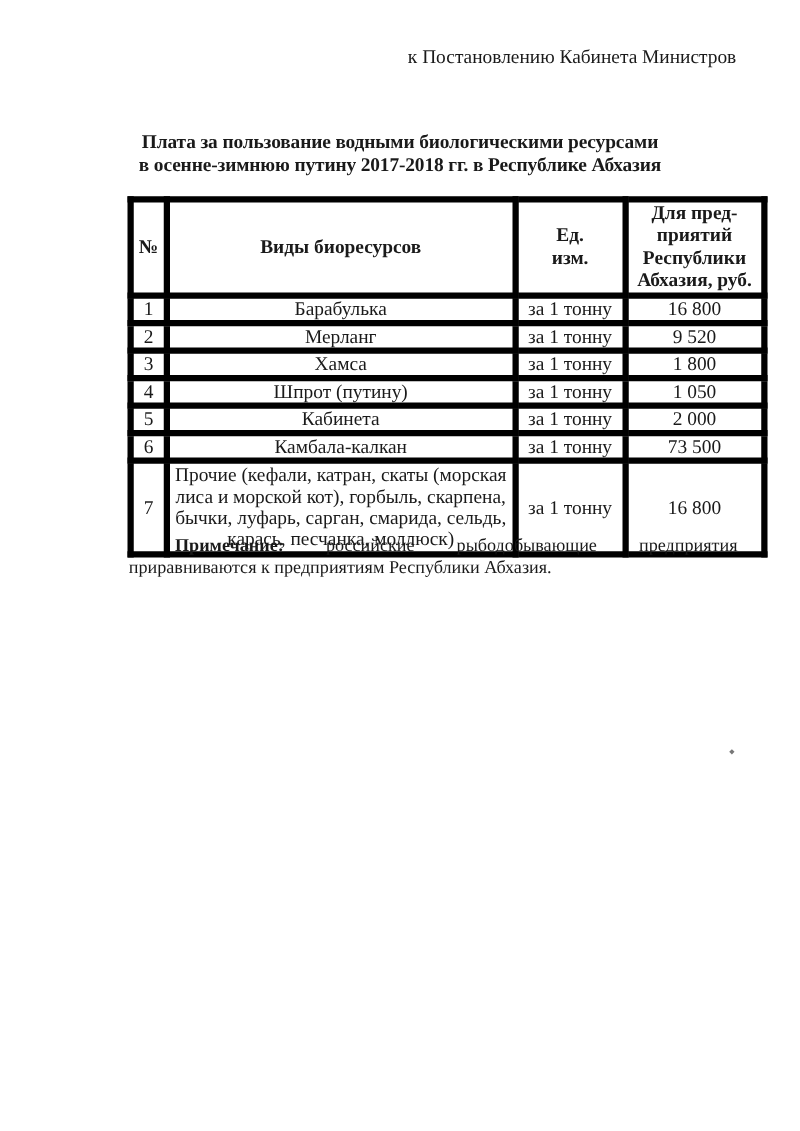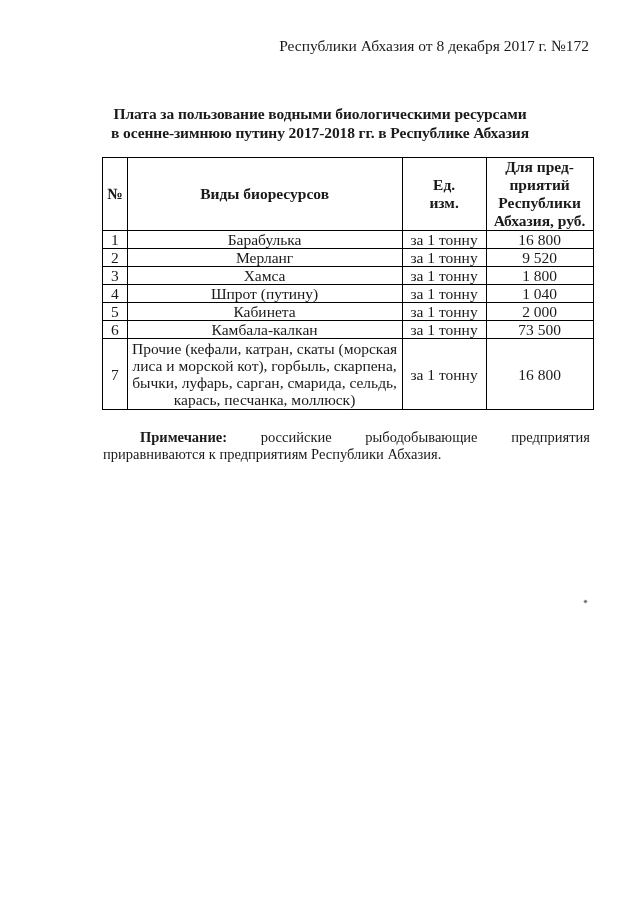--- a/index.html
+++ b/index.html
@@ -18,21 +18,21 @@
     text-align: center; font-weight: bold; font-size: 15.5px; line-height: 19px;
     letter-spacing: -0.1px;
   }
   table.fees {
     position: absolute; left: 102px; top: 157px;
     border-collapse: collapse;
     font-size: 15.5px;
     table-layout: fixed;
   }
   table.fees td, table.fees th {
-    border: 1px solid #000000;
+    border: 5px solid #000000;
     padding: 0 4px;
     line-height: 17px;
     vertical-align: middle;
   }
   table.fees th { font-weight: bold; text-align: center; height: 71px; line-height: 18px; }
   table.fees td { height: 17px; }
   .c-num { width: 14px; text-align: center; }
   .c-name { width: 266px; text-align: center; }
   .c-unit { width: 75px; text-align: center; }
   .c-price { width: 98px; text-align: center; }
@@ -45,21 +45,21 @@
   .note b { font-weight: bold; }
   .speck {
     position: absolute; left: 584px; top: 600px; width: 3px; height: 3px;
     background: #777; transform: rotate(45deg);
   }
 </style>
 </head>
 <body>
 
 <div class="appendix">
-  <div>Республики Абхазия от 8 декабря 2017 г. №172</div>
+  <div>к Постановлению Кабинета Министров</div>
 </div>
 
 <div class="title" style="left:-30px;">
   <div>Плата за пользование водными  биологическими ресурсами</div>
   <div>в осенне-зимнюю путину 2017-2018 гг. в Республике Абхазия</div>
 </div>
 
 <table class="fees">
   <thead>
     <tr>
@@ -93,21 +93,21 @@
     <tr>
       <td class="c-num">3</td>
       <td class="c-name">Хамса</td>
       <td class="c-unit">за 1 тонну</td>
       <td class="c-price">1 800</td>
     </tr>
     <tr>
       <td class="c-num">4</td>
       <td class="c-name">Шпрот (путину)</td>
       <td class="c-unit">за 1 тонну</td>
-      <td class="c-price">1 040</td>
+      <td class="c-price">1 050</td>
     </tr>
     <tr>
       <td class="c-num">5</td>
       <td class="c-name">Кабинета</td>
       <td class="c-unit">за 1 тонну</td>
       <td class="c-price">2 000</td>
     </tr>
     <tr>
       <td class="c-num">6</td>
       <td class="c-name">Камбала-калкан</td>

